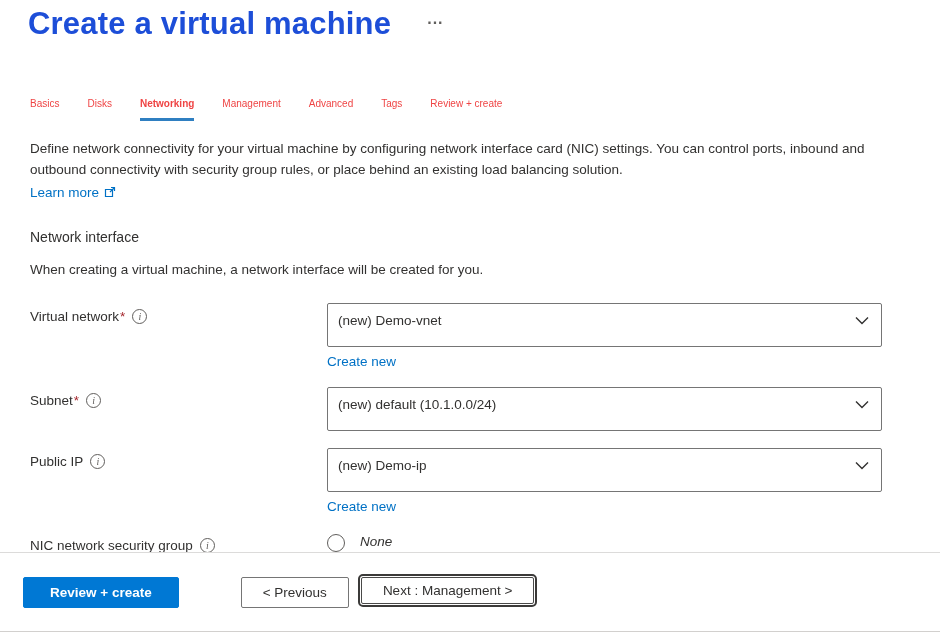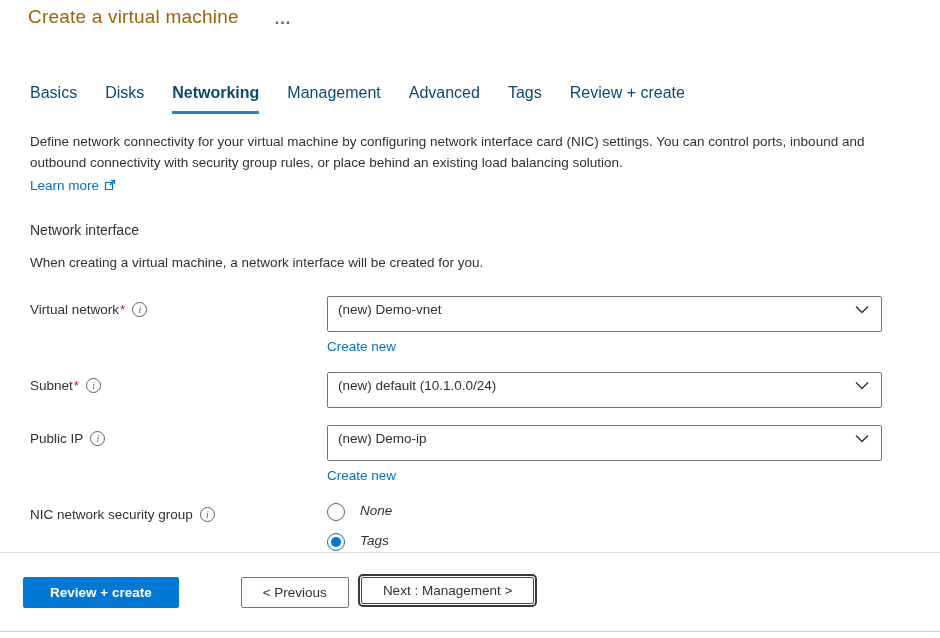--- a/index.html
+++ b/index.html
@@ -6,34 +6,34 @@
   html, body { width: 940px; height: 638px; background: #ffffff; overflow: hidden; }
   body {
     font-family: "Liberation Sans", sans-serif;
     color: #323130;
     font-size: 13.5px;
     position: relative;
   }
 
   
   .header { padding: 6px 0 0 28px; display: flex; align-items: flex-start; }
-  .page-title { font-size: 19px; font-weight: 400; color: #a16207; letter-spacing: 0.2px; }
+  .page-title { font-size: 31px; font-weight: 700; color: #1d4ed8; letter-spacing: 0.2px; }
   .more-btn {
     margin-left: 36px; margin-top: 4px; font-size: 16px; font-weight: 700;
     color: #605e5c; letter-spacing: 1px; cursor: pointer; background: none; border: none;
     font-family: "Liberation Sans", sans-serif;
   }
 
   
   .main { height: 552px; overflow: hidden; }
 
   
   .tabs { display: flex; gap: 28px; margin: 56px 0 0 30px; }
   .tab {
-    font-size: 16px; padding-bottom: 9px; cursor: pointer; color: #0c4a6e;
+    font-size: 10px; padding-bottom: 9px; cursor: pointer; color: #ef4444;
     border-bottom: 3px solid transparent; white-space: nowrap;
   }
   .tab.active { font-weight: 700; border-bottom-color: #2f7fc1; }
 
   
   .description { margin: 17px 30px 0 30px; max-width: 862px; line-height: 1.58; color: #323130; }
   .learn-more-row { margin: 3px 0 0 30px; display: inline-flex; align-items: center; gap: 5px; }
   .link { color: #0071c5; text-decoration: none; cursor: pointer; }
   .ext-icon { display: inline-block; margin-top: 2px; }
 
@@ -47,21 +47,21 @@
   .label-col { width: 297px; padding-top: 6px; display: flex; align-items: center; gap: 7px; flex-shrink: 0; }
   .field-col { width: 555px; }
   .required-star { color: #a4262c; font-weight: 400; margin-left: 1px; }
   .info-icon {
     width: 15px; height: 15px; border: 1px solid #605e5c; border-radius: 50%;
     display: inline-flex; align-items: center; justify-content: center;
     font-size: 10px; font-style: italic; font-family: "Liberation Serif", serif;
     color: #605e5c; cursor: pointer; flex-shrink: 0;
   }
   .select {
-    height: 36px; border: 1px solid #757575; border-radius: 2px; background: #fff;
+    height: 44px; border: 1px solid #757575; border-radius: 2px; background: #fff;
     display: flex; align-items: center; justify-content: space-between;
     padding: 0 12px 8px 10px; cursor: pointer;
   }
   .select-value { color: #323130; }
   .create-new { display: inline-block; margin-top: 7px; }
   .row-gap { margin-top: 18px; }
   .row-gap-lg { margin-top: 17px; }
 
   
   .radio-group { padding-top: 2px; }

